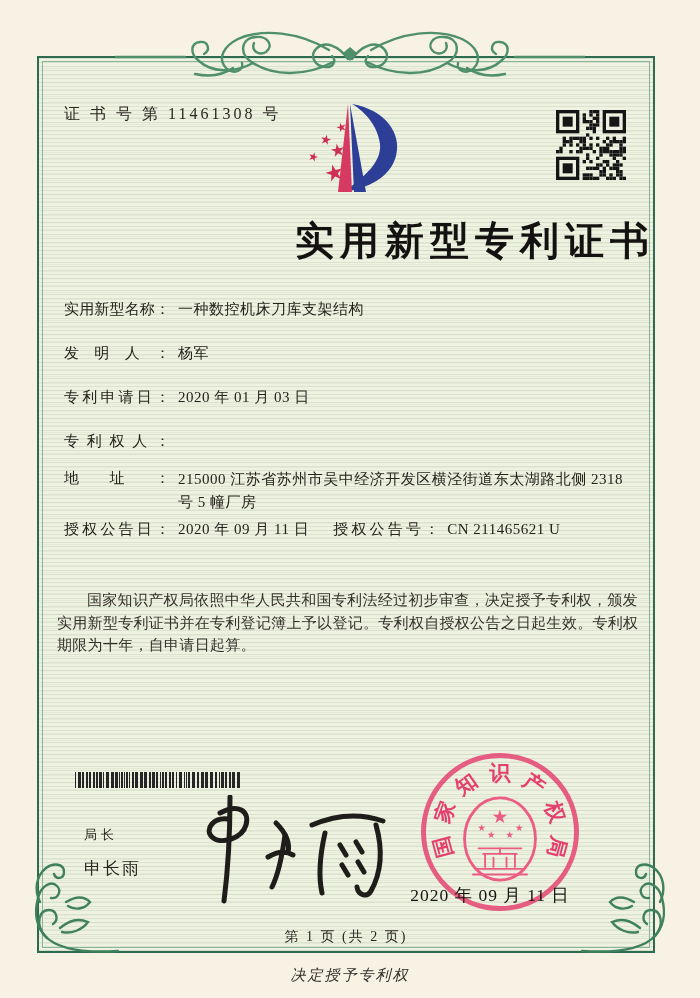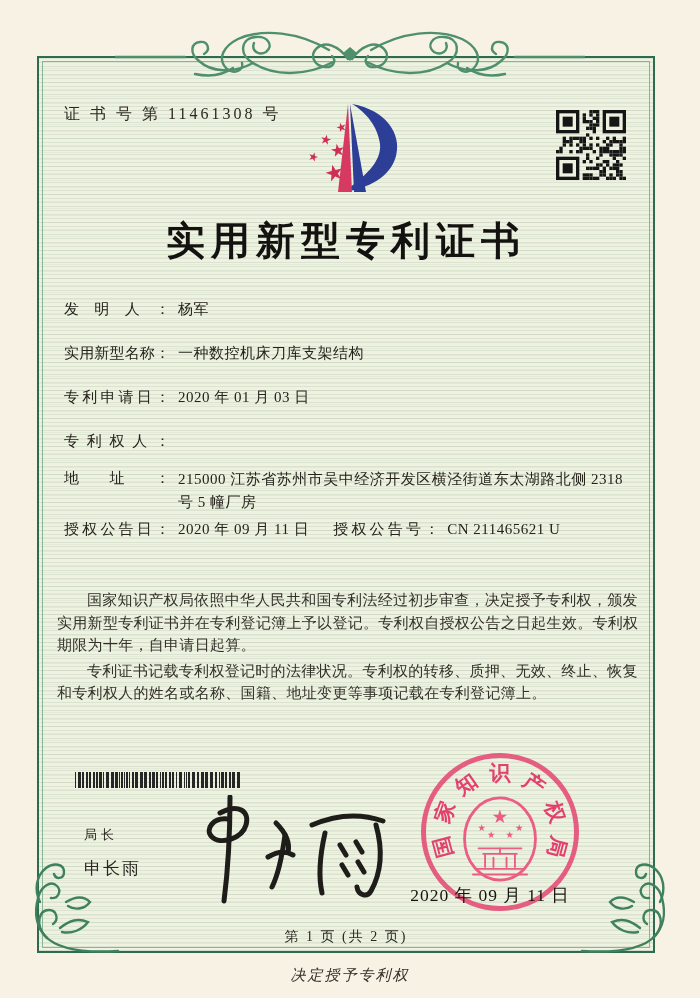--- a/index.html
+++ b/index.html
@@ -22,21 +22,21 @@
   }
   .ornament-top{position:absolute;left:115px;top:17px;width:470px;height:80px;}
   .corner{position:absolute;width:95px;height:100px;}
   .corner.bl{left:26px;top:858px;}
   .corner.br{left:579px;top:858px;transform:scaleX(-1);}
   
   .cert-no{position:absolute;left:64px;top:104px;font-size:16px;letter-spacing:3px;color:#2c2822;}
   .logo{position:absolute;left:286px;top:100px;width:126px;height:95px;}
   .qr{position:absolute;left:556px;top:110px;width:70px;height:70px;}
   .title{
-    position:absolute;left:37px;top:214px;width:618px;text-align:center;
+    position:absolute;left:37px;top:214px;width:618px;text-align:right;
     font-size:39px;font-weight:700;letter-spacing:6px;color:#141210;
   }
   
   .fields{position:absolute;left:64px;top:299px;width:585px;font-size:15px;color:#26231d;}
   .row{display:flex;align-items:flex-start;line-height:20px;margin-bottom:24px;}
   .row.tight{margin-bottom:17px;}
   .row.addr{margin-bottom:5px;}
   .lbl{display:inline-block;width:106px;text-align:justify;text-align-last:justify;white-space:nowrap;flex:0 0 106px;}
   .val{margin-left:8px;letter-spacing:0.5px;}
   .val.addr-val{width:448px;line-height:23px;}
@@ -252,26 +252,26 @@
   <rect x="16" y="2" width="3" height="3" fill="#151515"></rect>
     <rect x="0" y="14" width="7" height="7" fill="#151515"></rect>
   <rect x="1" y="15" width="5" height="5" fill="#eef0e1"></rect>
   <rect x="2" y="16" width="3" height="3" fill="#151515"></rect>
   </svg>
 
 <div class="title">实用新型专利证书</div>
 
 <div class="fields">
   <div class="row">
+    <span class="lbl">实用新型名称：</span>
+    <span class="val">一种数控机床刀库支架结构</span>
+  </div>
+  <div class="row">
     <span class="lbl">发明人：</span>
     <span class="val">杨军</span>
-  </div>
-  <div class="row">
-    <span class="lbl">实用新型名称：</span>
-    <span class="val">一种数控机床刀库支架结构</span>
   </div>
   <div class="row">
     <span class="lbl">专利申请日：</span>
     <span class="val">2020 年 01 月 03 日</span>
   </div>
   <div class="row tight">
     <span class="lbl">专利权人：</span>
   </div>
   <div class="row addr">
     <span class="lbl">地址：</span>
@@ -282,21 +282,20 @@
     <span class="val">2020 年 09 月 11 日</span>
     <span class="pair2">
       <span class="lbl">授权公告号：</span>
       <span class="val">CN 211465621 U</span>
     </span>
   </div>
 </div>
 
 <div class="paras">
   <p>国家知识产权局依照中华人民共和国专利法经过初步审查，决定授予专利权，颁发实用新型专利证书并在专利登记簿上予以登记。专利权自授权公告之日起生效。专利权期限为十年，自申请日起算。</p>
-  <p>专利证书记载专利权登记时的法律状况。专利权的转移、质押、无效、终止、恢复和专利权人的姓名或名称、国籍、地址变更等事项记载在专利登记簿上。</p>
 </div>
 
 <div class="barcode" id="barcode">
     <span style="width:1px;background:#262626;margin-right:2px"></span>
     <span style="width:3px;background:#262626;margin-right:1px"></span>
     <span style="width:2px;background:#262626;margin-right:2px"></span>
     <span style="width:2px;background:#262626;margin-right:1px"></span>
     <span style="width:2px;background:#262626;margin-right:2px"></span>
     <span style="width:2px;background:#262626;margin-right:1px"></span>
     <span style="width:2px;background:#262626;margin-right:1px"></span>

